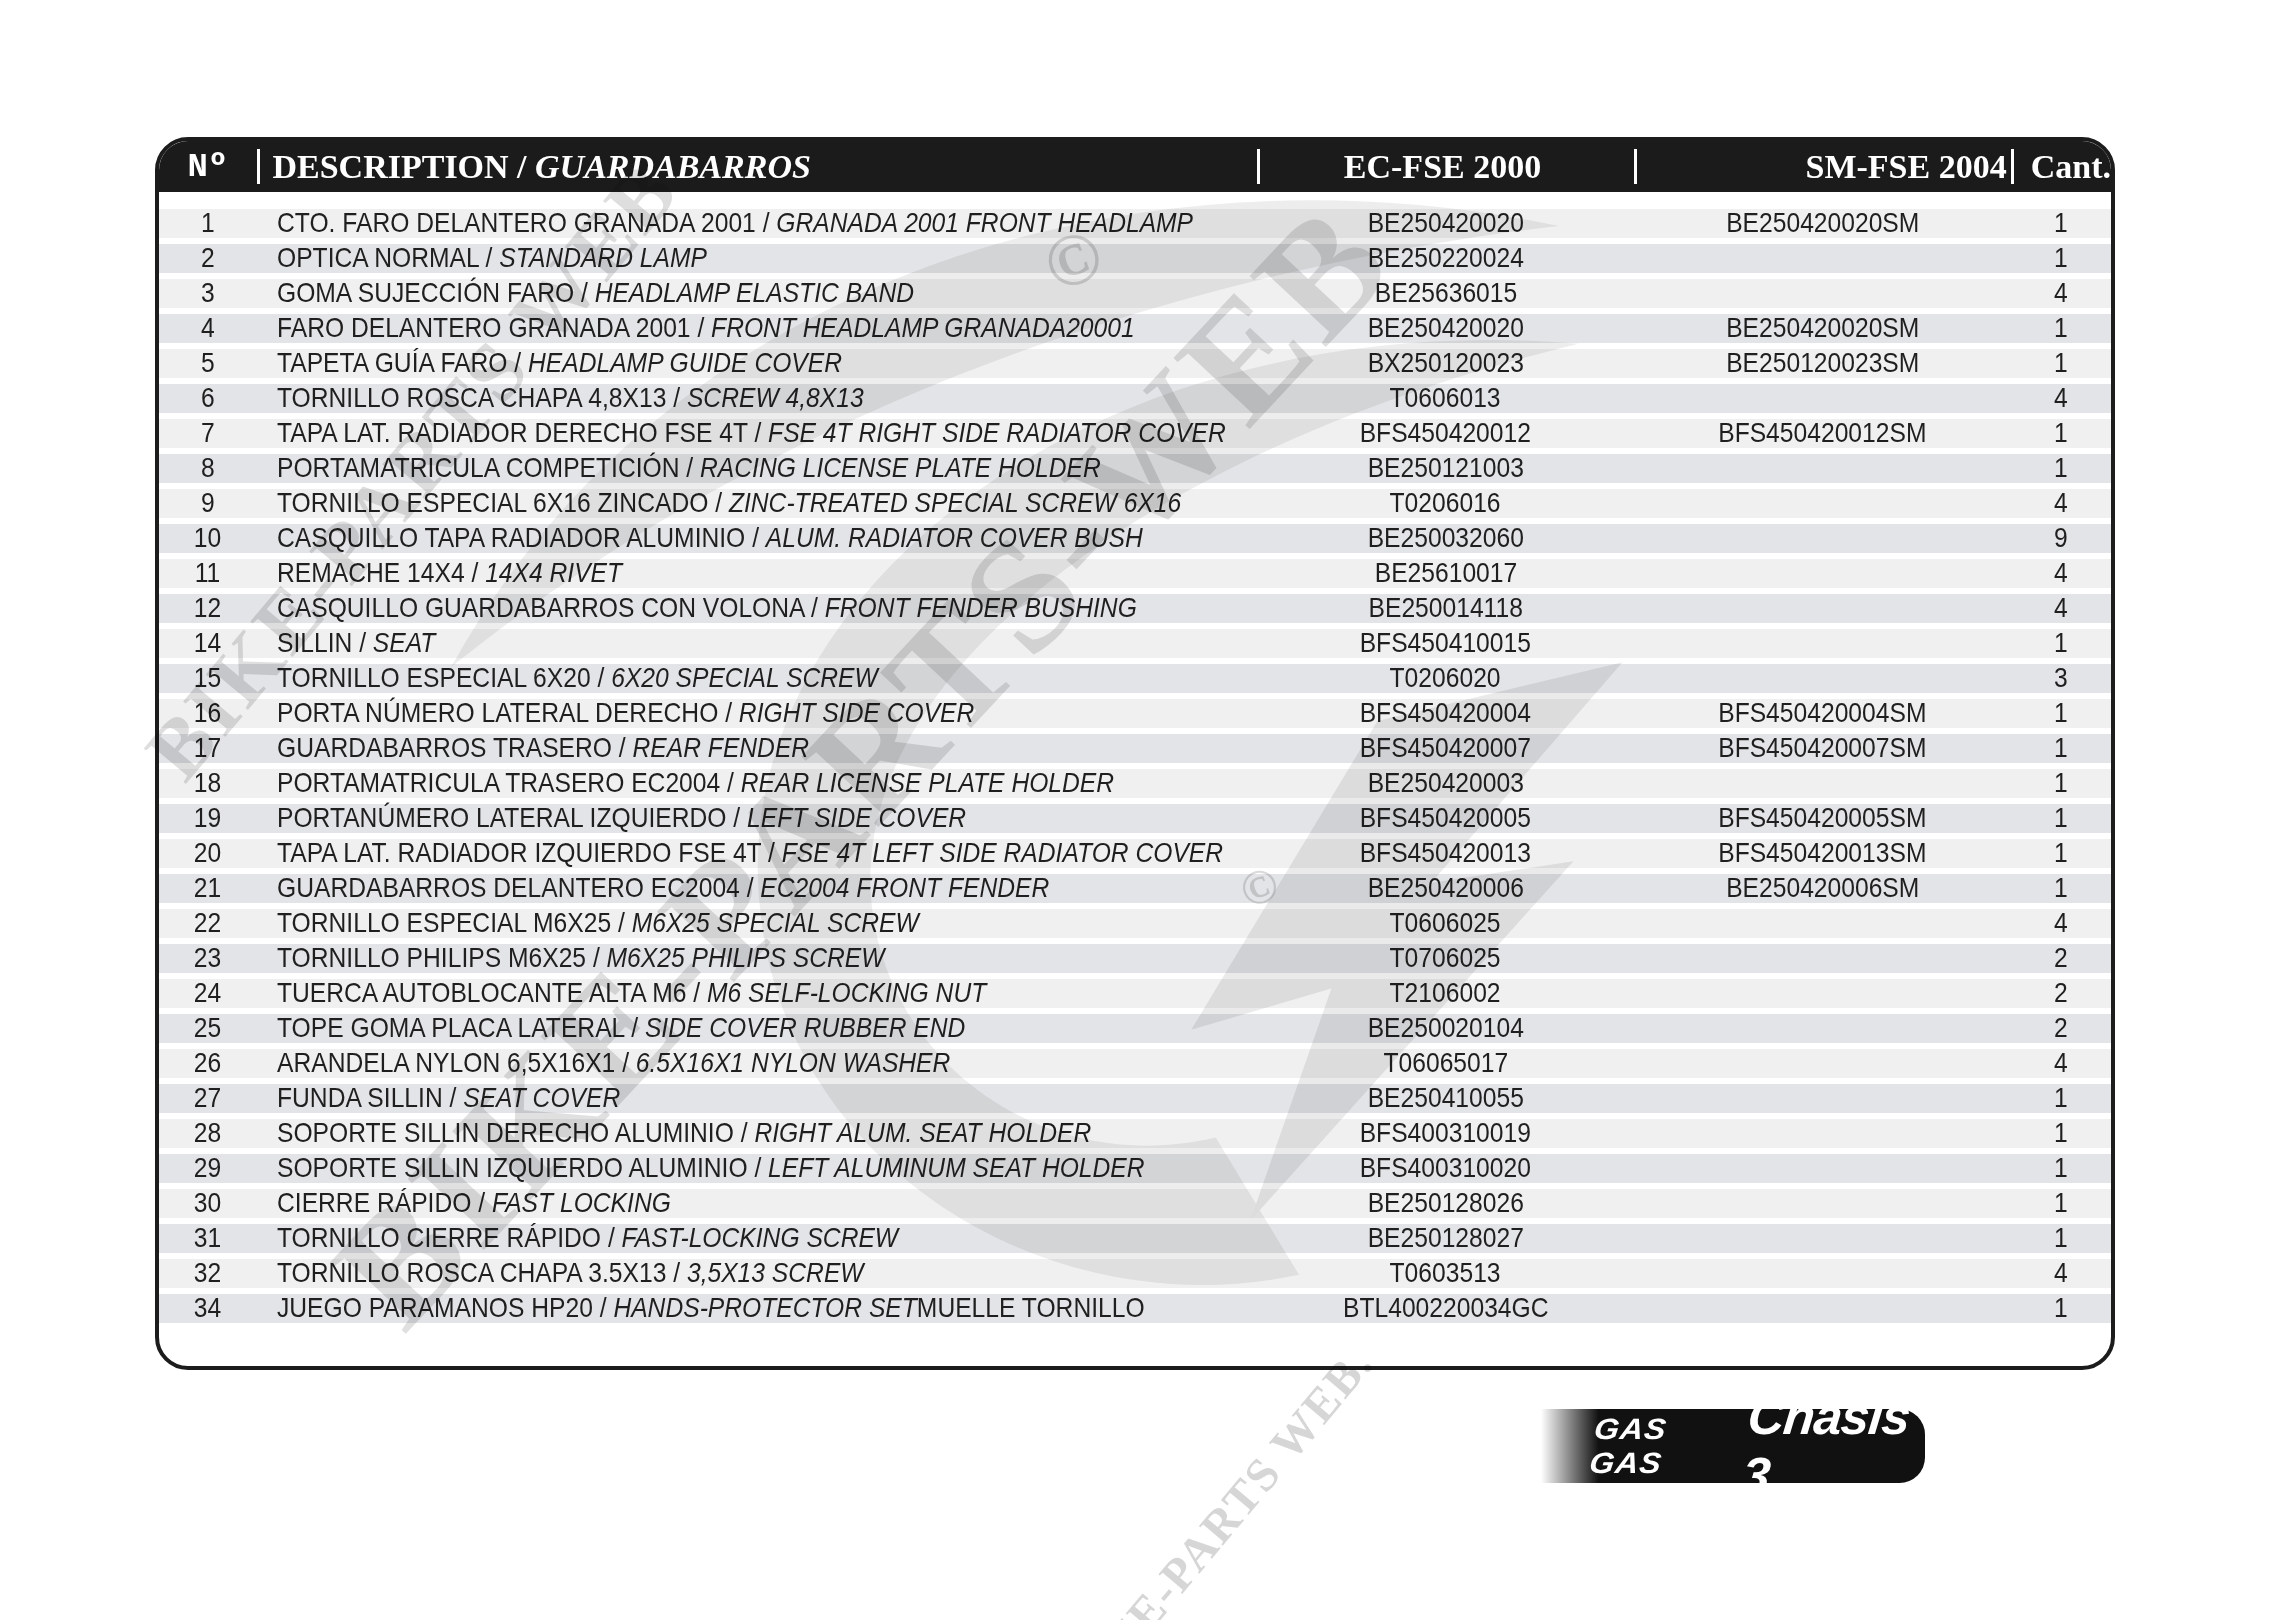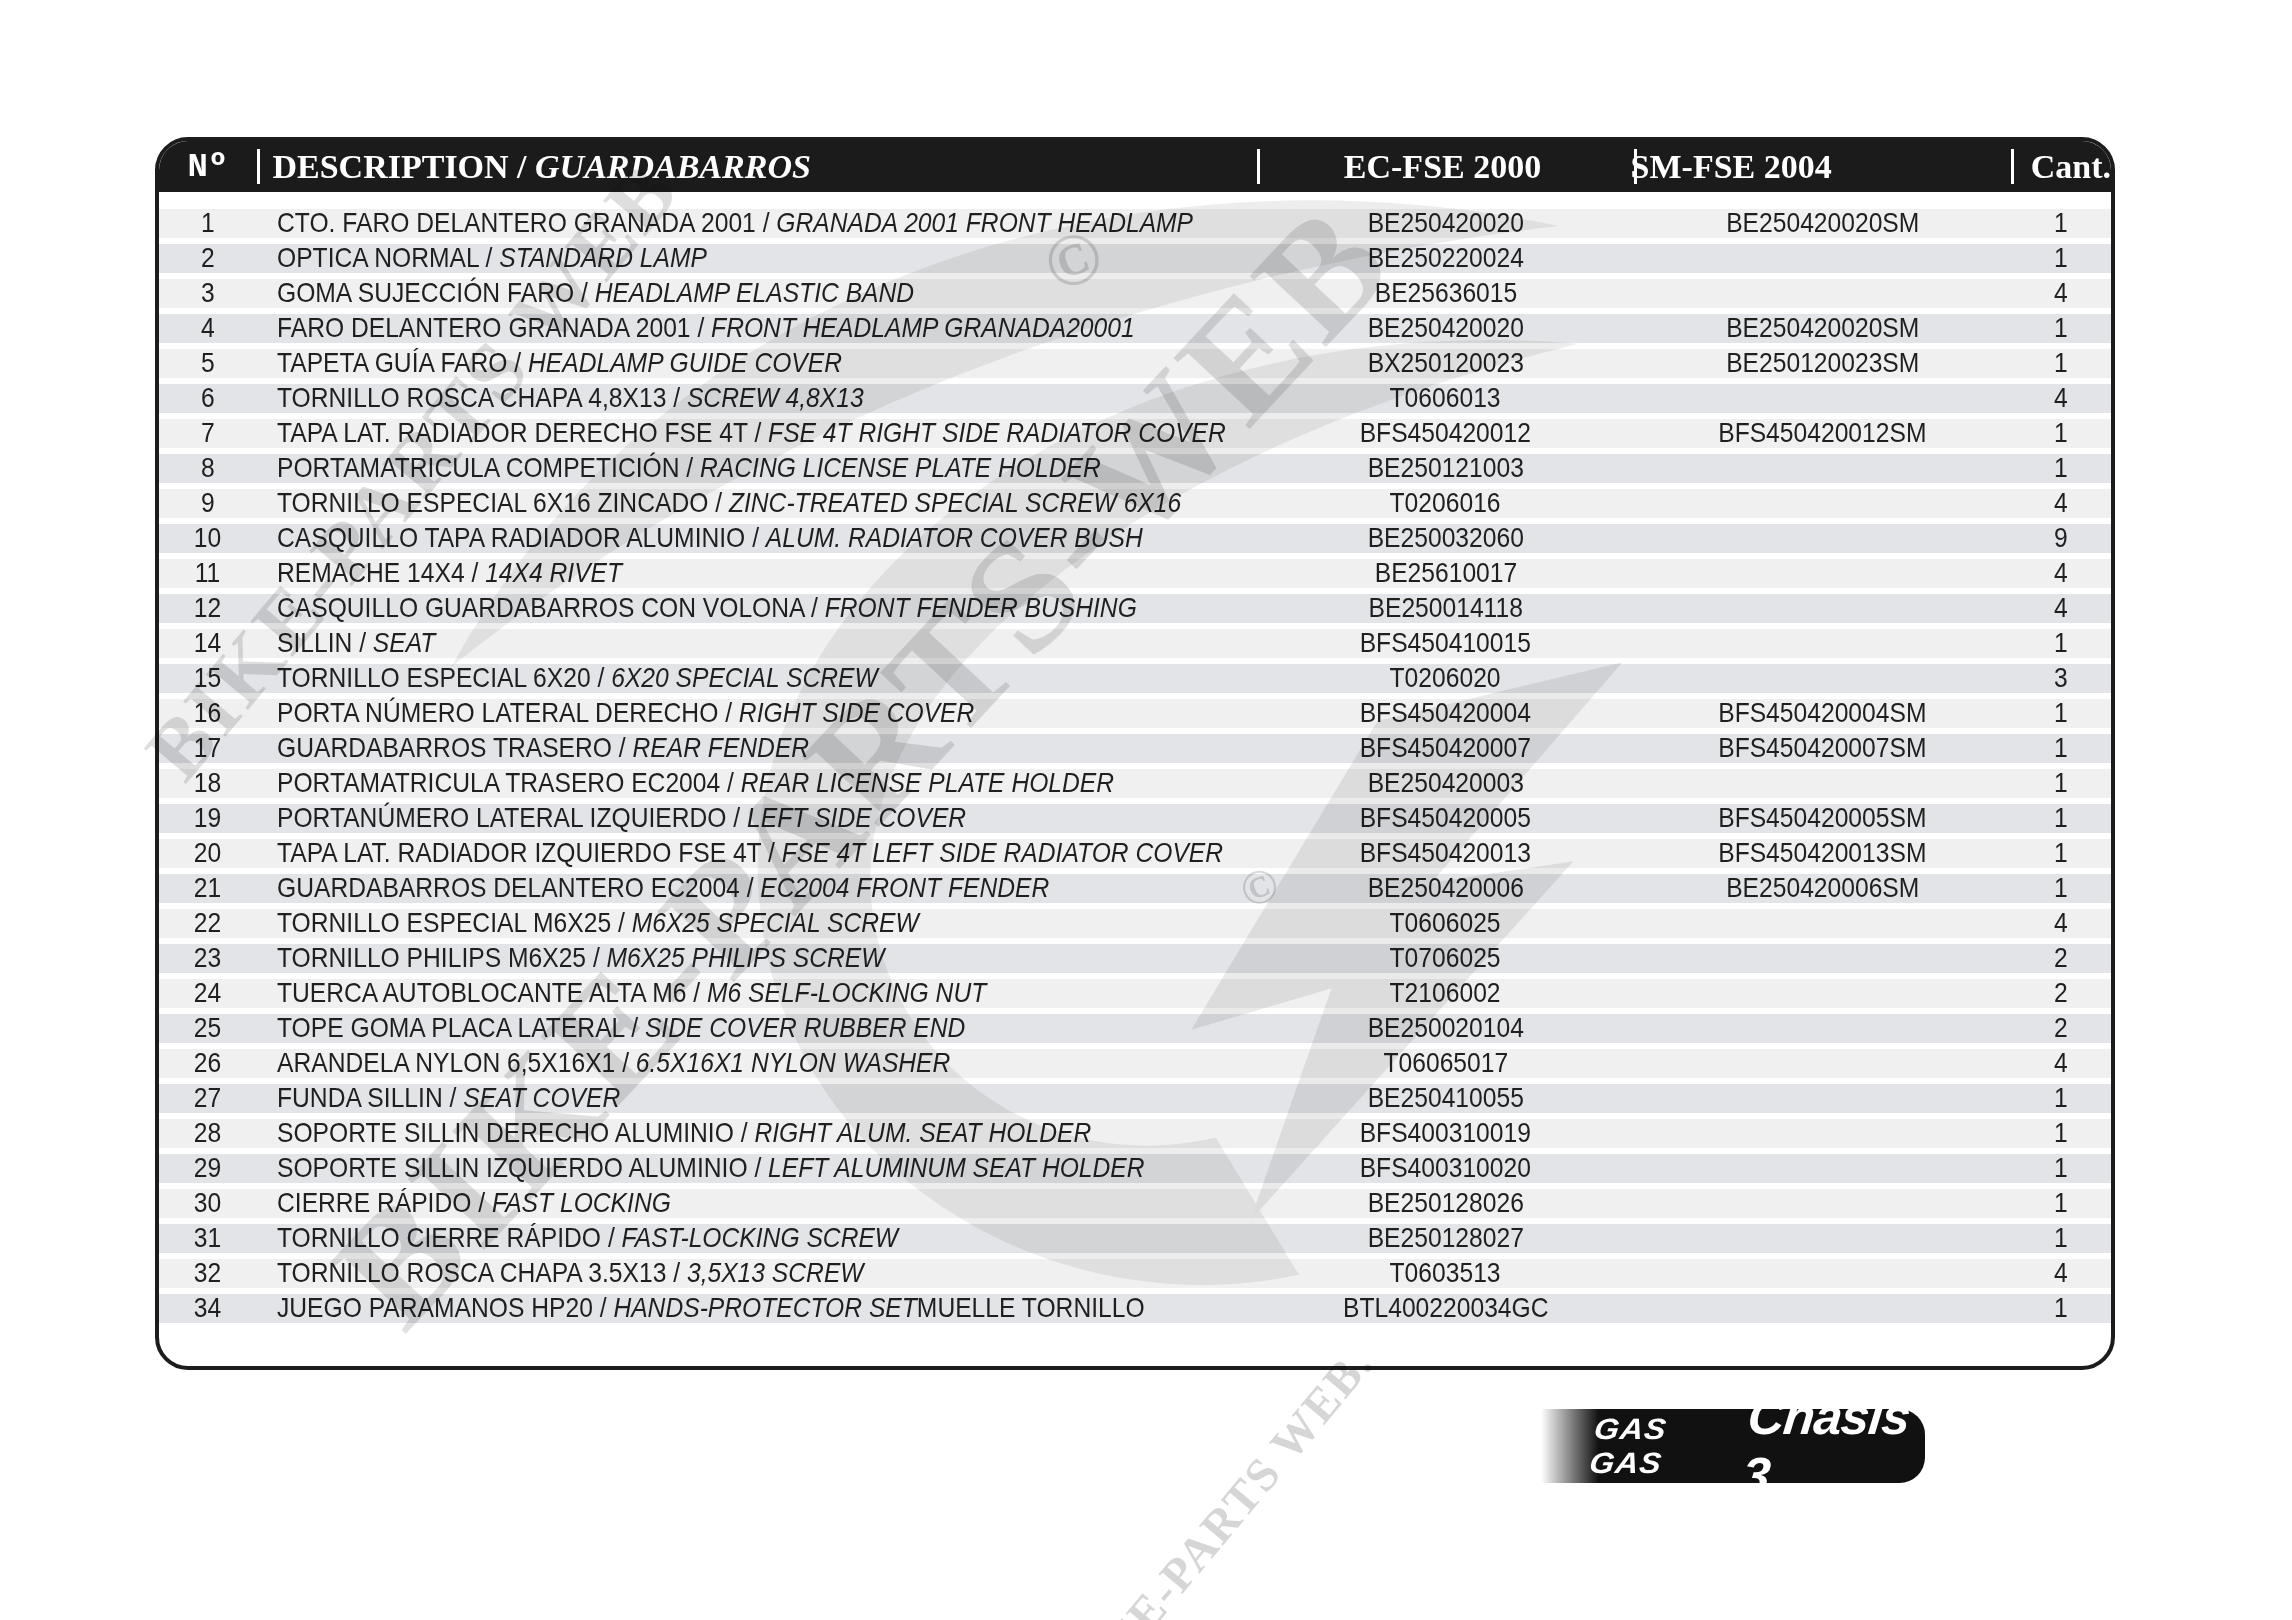--- a/index.html
+++ b/index.html
@@ -16,21 +16,21 @@
   }
   .t-header{
     position:relative;display:flex;align-items:center;height:51px;
     background:var(--header-bg,#1b1b1b);color:#fff;
     font-family:"Liberation Serif",serif;font-weight:bold;font-size:34px;
   }
   .h-no{width:98px;text-align:center;font-family:Liberation Mono, monospace;}
   .h-desc{width:1000px;padding-left:15.7px;box-sizing:border-box;}
   .h-desc i{font-style:italic;}
   .h-ec{width:377px;text-align:center;}
-  .h-sm{width:377px;text-align:left;}
+  .h-sm{width:377px;text-align:right;}
   .h-qty{flex:1;text-align:left;padding-left:24px;}
   .hsep{position:absolute;top:7.8px;width:2.9px;height:35px;background:#fff;}
   .hsep.s1{left:98px}.hsep.s2{left:1098px}.hsep.s3{left:1475px}.hsep.s4{left:1852px}
 
   .t-spacer{height:13.7px;}
   .t-rows{position:relative;}
   .row{
     display:flex;align-items:center;height:35px;font-size:28px;color:#1f1f1f;
     background:linear-gradient(var(--c),var(--c)) center / 100% 29px no-repeat;
   }

